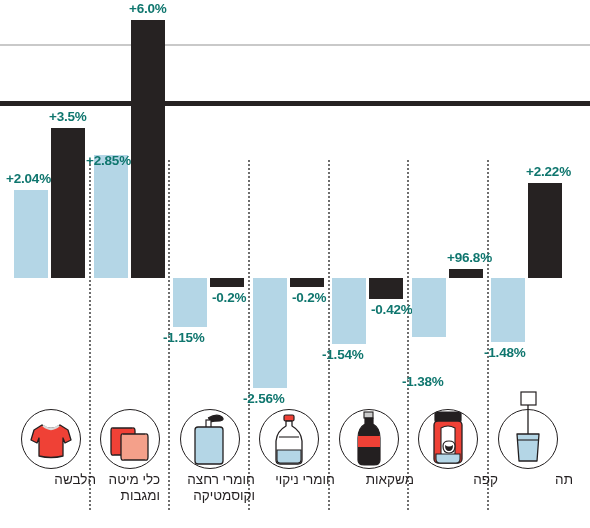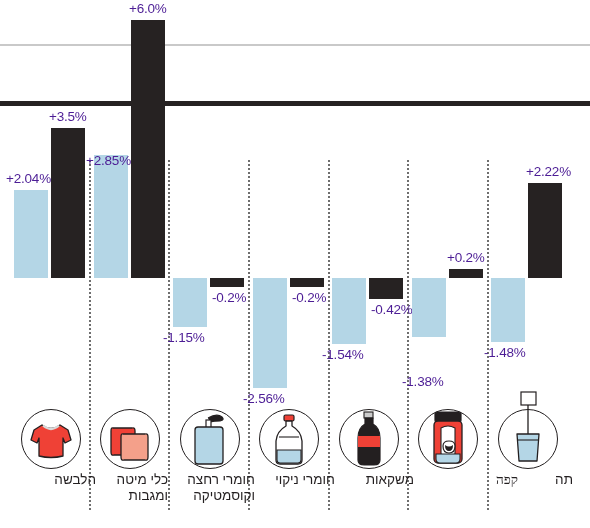--- a/index.html
+++ b/index.html
@@ -31,23 +31,24 @@
   }
 
   
   .bar{position:absolute;}
   .bar.light{background:#b4d6e6;}
   .bar.dark{background:#262222;}
 
   .val{
     position:absolute;
     font-size:13.5px;
-    color:#4c1d95;
+    color:#0f766e;
     white-space:nowrap;
     letter-spacing:-.2px;
+    font-weight:bold;
   }
 
   
   .medallion{
     position:absolute;
     width:58px;height:58px;
     border-radius:50%;
     border:1.4px solid #231f20;
     background:#fff;
     overflow:visible;
@@ -99,21 +100,21 @@
       <div class="bar dark" style="left: 290px; top: 278px; width: 34px; height: 8.6px;"></div>
       <div class="val" style="left: 243px; top: 391.08px;">-2.56%</div>
       <div class="val" style="left: 292px; top: 289.6px;">-0.2%</div>
       <div class="bar light" style="left: 332px; top: 278px; width: 34px; height: 66.22px;"></div>
       <div class="bar dark" style="left: 369px; top: 278px; width: 34px; height: 21.07px;"></div>
       <div class="val" style="left: 322px; top: 347.22px;">-1.54%</div>
       <div class="val" style="left: 371px; top: 302.07px;">-0.42%</div>
       <div class="bar light" style="left: 412px; top: 278px; width: 34px; height: 59.34px;"></div>
       <div class="bar dark" style="left: 449px; top: 269.4px; width: 34px; height: 8.6px;"></div>
       <div class="val" style="left: 402px; top: 340.34px; margin-top: 34px;">-1.38%</div>
-      <div class="val" style="left: 447px; top: 250.4px;">+0.2%</div>
+      <div class="val" style="left: 447px; top: 250.4px;">+96.8%</div>
       <div class="bar light" style="left: 491px; top: 278px; width: 34px; height: 63.64px;"></div>
       <div class="bar dark" style="left: 528px; top: 182.54px; width: 34px; height: 95.46px;"></div>
       <div class="val" style="left: 484px; top: 344.64px;">-1.48%</div>
       <div class="val" style="left: 526px; top: 163.54px;">+2.22%</div>
     </div>
 
   <div class="medallion" style="left:21px;top:409px;">
     <svg class="icon-wrap" viewBox="0 0 58 58">
       <path d="M20 15 L12 20 L9 30 L15 33 L17 28 L17 46 Q29 49 41 46 L41 28 L43 33 L49 30 L46 20 L38 15 Q29 22 20 15 Z" fill="#ef4136" stroke="#231f20" stroke-width="1.3" stroke-linejoin="round"></path>
       <path d="M21 15.5 Q29 22.5 37 15.5" fill="none" stroke="#d9d9d9" stroke-width="2.2"></path>
@@ -167,23 +168,23 @@
     <svg class="icon-wrap" viewBox="0 0 58 58">
       <rect x="22" y="-18" width="15" height="13" fill="#ffffff" stroke="#231f20" stroke-width="1.2"></rect>
       <line x1="29" y1="-5" x2="29" y2="24" stroke="#231f20" stroke-width="1.3"></line>
       <path d="M18 24 L40 24 L38 51 L20 51 Z" fill="#b4d6e6" stroke="#231f20" stroke-width="1.3" stroke-linejoin="round"></path>
       <line x1="18.7" y1="30" x2="39.3" y2="30" stroke="#231f20" stroke-width="1.1"></line>
     </svg>
   </div>
 
   <div id="caps-layer">
       <div class="cap" style="left: 4px; top: 472px; width: 92px;">הלבשה</div>
-      <div class="cap" style="left: 76px; top: 472px; width: 92px;">כלי מיטה
+      <div class="cap" style="left: 68px; top: 472px; width: 92px;">כלי מיטה
 ומגבות</div>
       <div class="cap" style="left: 163px; top: 472px; width: 92px;">חומרי רחצה
 וקוסמטיקה</div>
       <div class="cap" style="left: 243px; top: 472px; width: 92px;">חומרי ניקוי</div>
       <div class="cap" style="left: 322px; top: 472px; width: 92px;">משקאות</div>
-      <div class="cap" style="left: 426px; top: 472px; width: 92px; font-family: Liberation Serif, serif;">קפה</div>
+      <div class="cap" style="left: 406px; top: 472px; width: 92px;">קפה</div>
       <div class="cap" style="left: 481px; top: 472px; width: 92px;">תה</div>
     </div>
 
 </div>
 
 </body></html>

